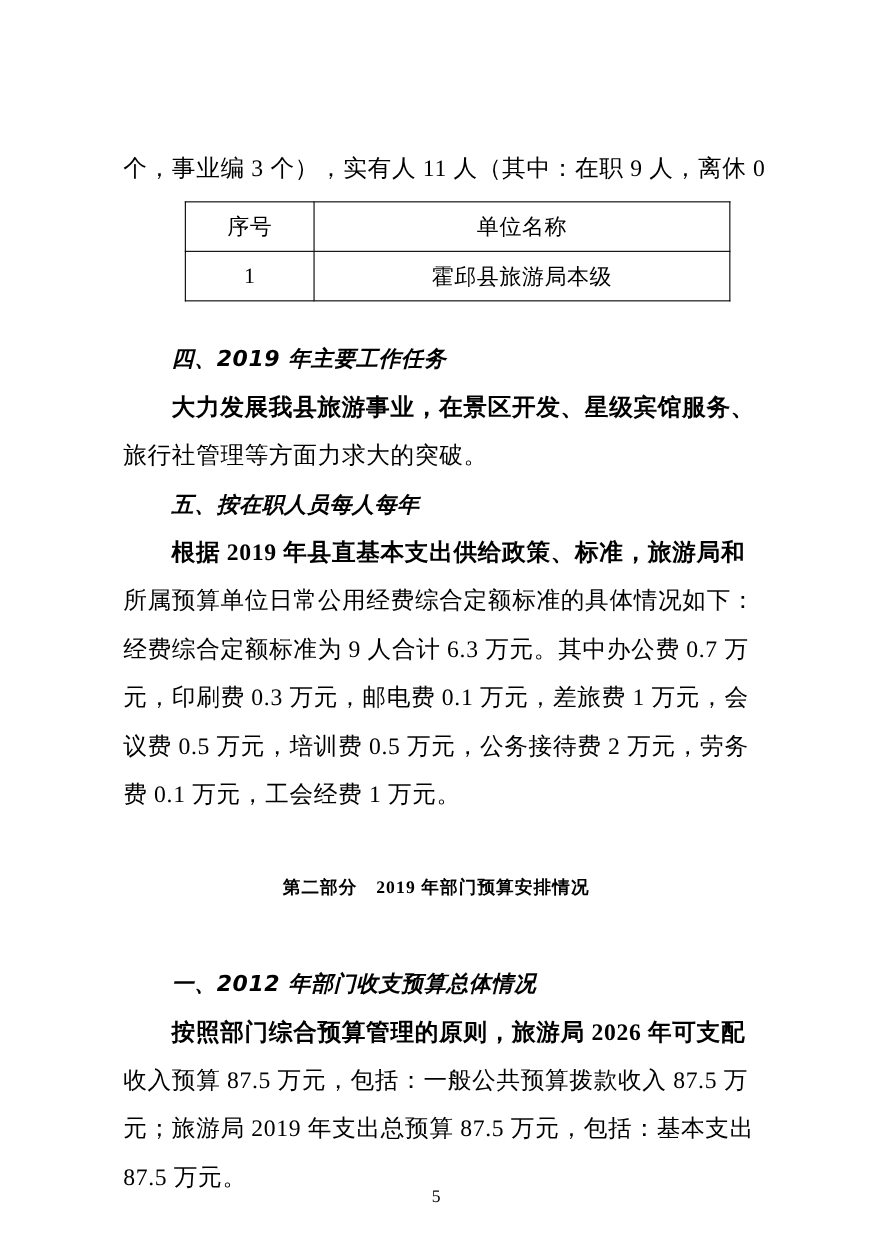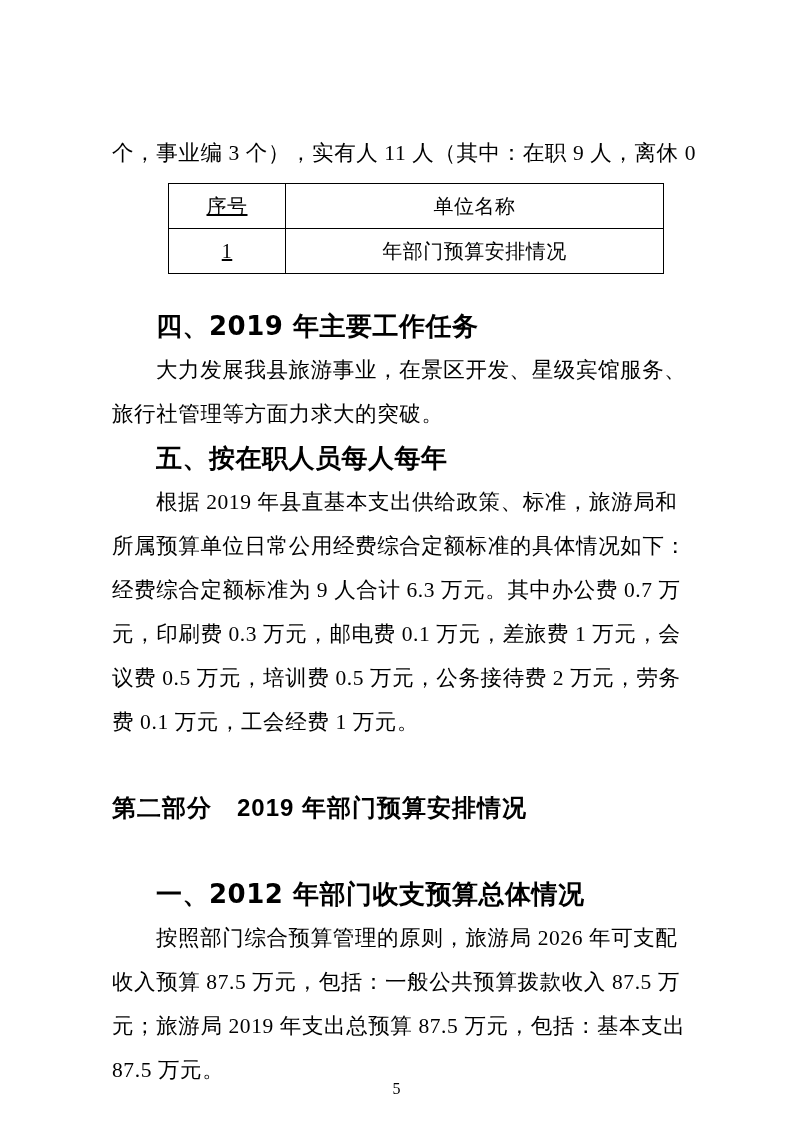--- a/index.html
+++ b/index.html
@@ -25,53 +25,56 @@
   }
   .cont-line {
     font-size: 21.5px;
     line-height: 44px;
     letter-spacing: 0.6px;
     margin: 0;
     white-space: nowrap;
   }
   .indent {
     text-indent: 44px;
+    font-weight: bold;
   }
   .heading {
-    font-size: 26px;
+    font-size: 20px;
     line-height: 44px;
     font-family: "DejaVu Sans", "Liberation Sans", sans-serif;
     font-weight: bold;
     letter-spacing: 0.5px;
     text-indent: 44px;
     margin: 0;
+    font-style: italic;
   }
   .part-title {
-    font-size: 24px;
+    font-size: 16px;
     line-height: 44px;
-    font-family: Liberation Sans, sans-serif;
+    font-family: Liberation Serif, serif;
     font-weight: bold;
+    text-align: center;
     letter-spacing: 1px;
     margin: 0;
   }
   table.unit-table {
     border-collapse: collapse;
     width: 496px;
     margin: 8px 0 0 56px;
     table-layout: fixed;
   }
   table.unit-table td, table.unit-table th {
     border: 1px solid #000000;
     height: 44px;
     font-size: 20px;
     font-weight: normal;
     letter-spacing: 0.5px;
     padding: 0 10px;
   }
-  .col-no { width: 96px; text-align: center; text-decoration: underline; }
+  .col-no { width: 96px; text-align: center; }
   .col-name { text-align: center; padding-left: 40px; }
   .spacer-30 { height: 30px; }
   .spacer-42 { height: 42px; }
   .page-number {
     position: absolute;
     bottom: 60px;
     left: 0;
     width: 793px;
     text-align: center;
     font-size: 16px;
@@ -90,21 +93,21 @@
   <table class="unit-table">
     <thead>
       <tr>
         <th class="col-no">序号</th>
         <th class="col-name">单位名称</th>
       </tr>
     </thead>
     <tbody>
       <tr>
         <td class="col-no">1</td>
-        <td class="col-name">年部门预算安排情况</td>
+        <td class="col-name">霍邱县旅游局本级</td>
       </tr>
     </tbody>
   </table>
 
   <div class="spacer-30"></div>
 
   <h2 class="heading">四、2019 年主要工作任务</h2>
   <div>
     <p class="cont-line indent">大力发展我县旅游事业，在景区开发、星级宾馆服务、</p>
     <p class="cont-line">旅行社管理等方面力求大的突破。</p>

